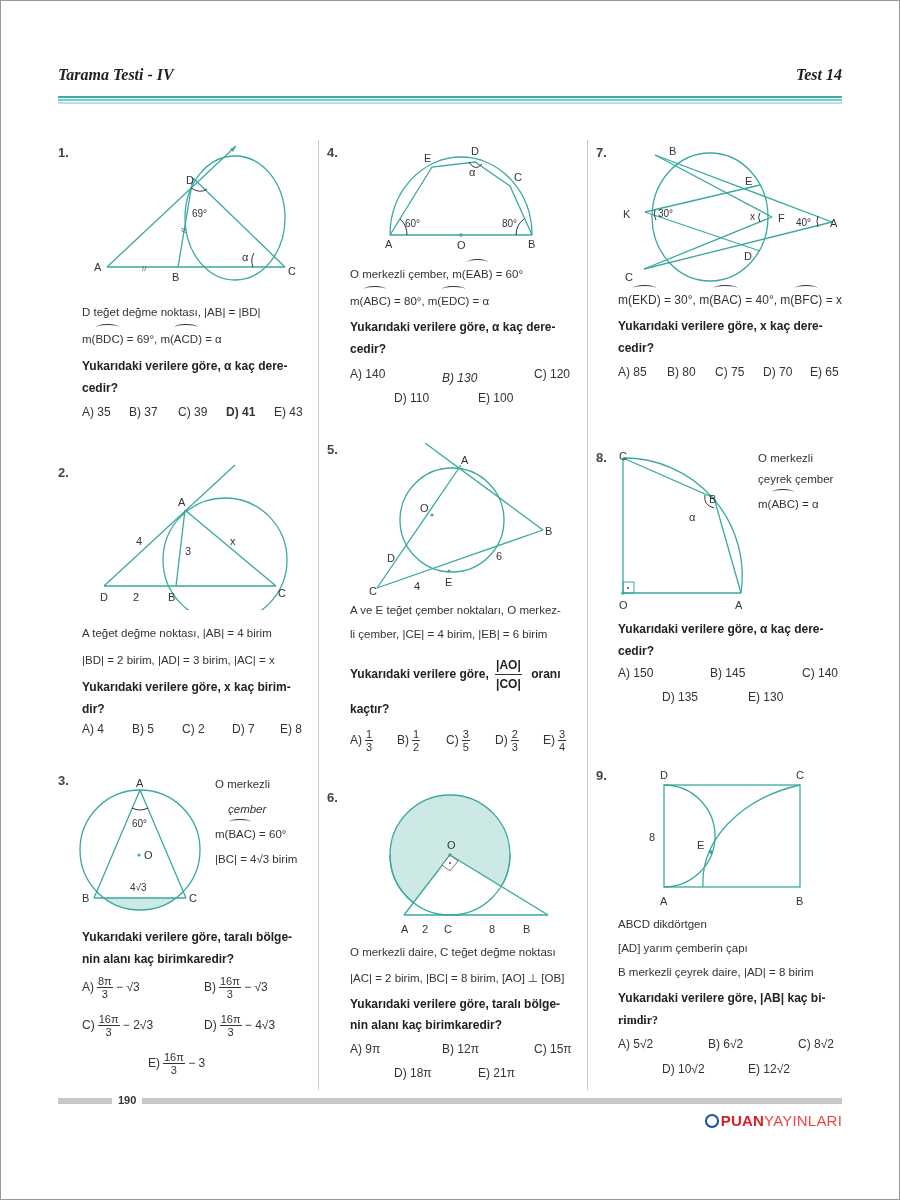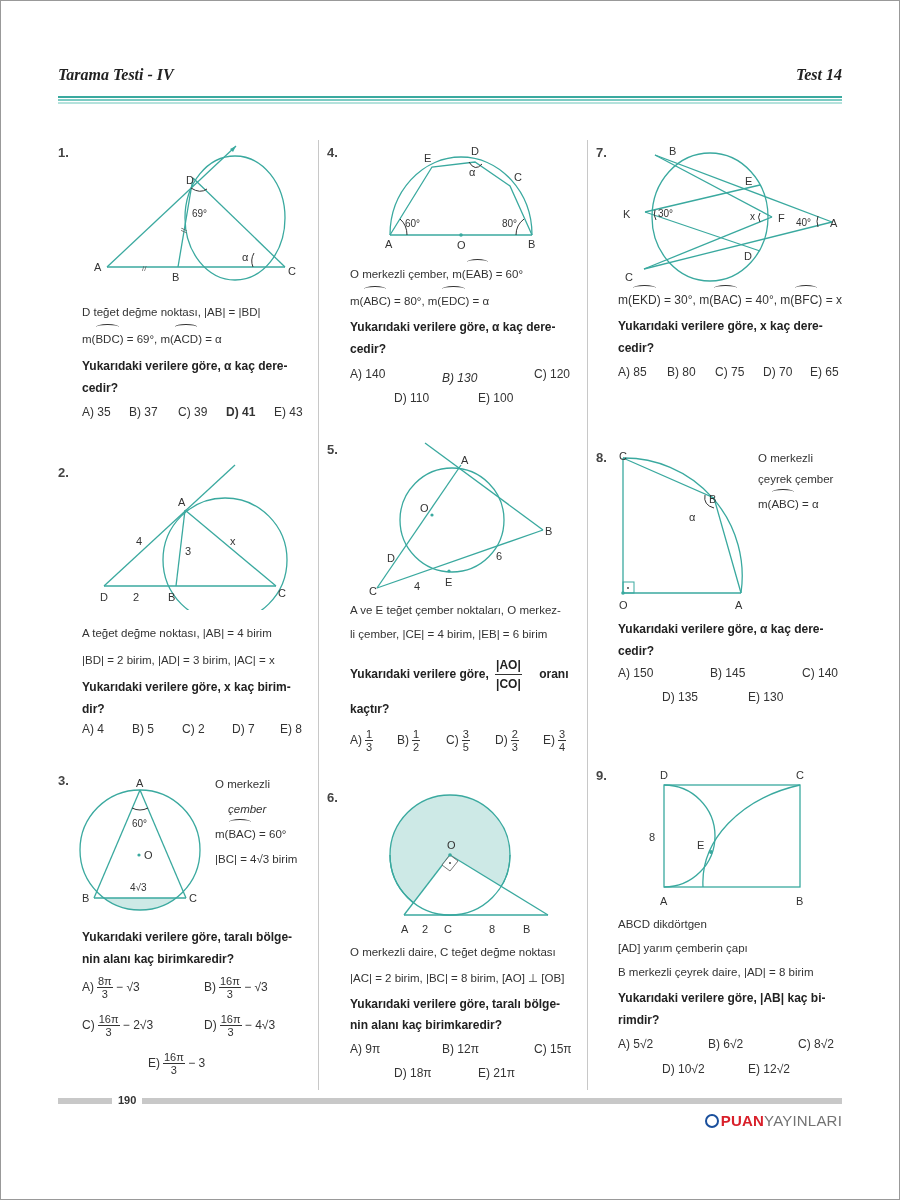--- a/index.html
+++ b/index.html
@@ -19,21 +19,21 @@
   .choice { position: absolute; white-space: nowrap; }
   .frac { display: inline-block; vertical-align: middle; text-align: center; font-size: 11px; line-height: 12px; margin-left: 3px; }
   .frac .num { display: block; border-bottom: 1px solid #333; padding: 0 1px; }
   .frac .den { display: block; }
   .arc { position: relative; display: inline-block; }
   .arc::before { content: ""; position: absolute; left: 1px; right: 1px; top: -3px; height: 5px; border-top: 1px solid #333; border-radius: 50% 50% 0 0; }
   .footer-rule { position: absolute; top: 1097px; left: 58px; width: 784px; height: 8px; }
   .page-num { position: absolute; left: 112px; top: 1094px; font-size: 11px; font-weight: bold; color: #333; background: #fff; padding: 0 6px; }
   .brand { position: absolute; right: 58px; top: 1112px; font-size: 15px; font-weight: bold; letter-spacing: 0.2px; }
   .brand .p1 { color: #d9202a; }
-  .brand .p2 { color: #737373; font-weight: normal; }
+  .brand .p2 { color: #ef4444; font-weight: normal; }
   .brand-icon { display: inline-block; width: 14px; height: 14px; border: 2px solid #1a4f9c; border-radius: 50%; vertical-align: -2px; margin-right: 2px; }
   svg text { font-family: "Liberation Sans", sans-serif; }
 </style>
 </head>
 <body>
 
 <div class="page-border"></div>
 
 <div class="header-title">Tarama Testi - IV</div>
 <div class="header-test">Test 14</div>
@@ -223,21 +223,21 @@
     <text x="80" y="146" font-size="11" fill="#333">E</text>
     <text x="55" y="72" font-size="11" fill="#333">O</text>
     <text x="49" y="150" font-size="11" fill="#333">4</text>
     <text x="131" y="120" font-size="11" fill="#333">6</text>
   </svg>
   <div class="txt" style="left:350px;top:598px;">A ve E teğet çember noktaları, O merkez-</div>
   <div class="txt" style="left:350px;top:622px;">li çember, |CE| = 4 birim, |EB| = 6 birim</div>
   <div class="txt bold" style="left:350px;top:652px;line-height:44px;">
     <span>Yukarıdaki  verilere  göre,</span>
     <span class="frac" style="font-size:12px;line-height:18px;"><span class="num">|AO|</span><span class="den">|CO|</span></span>
-    <span style="margin-left:14px;">oranı</span>
+    <span style="margin-left:6px;">oranı</span>
   </div>
   <div class="txt bold" style="left:350px;top:698px;">kaçtır?</div>
   <div class="choices" style="left:350px;top:728px;">
     <div class="choice" style="left:0;"><span>A)</span><span class="frac"><span class="num">1</span><span class="den">3</span></span></div>
     <div class="choice" style="left:47px;"><span>B)</span><span class="frac"><span class="num">1</span><span class="den">2</span></span></div>
     <div class="choice" style="left:96px;"><span>C)</span><span class="frac"><span class="num">3</span><span class="den">5</span></span></div>
     <div class="choice" style="left:145px;"><span>D)</span><span class="frac"><span class="num">2</span><span class="den">3</span></span></div>
     <div class="choice" style="left:193px;"><span>E)</span><span class="frac"><span class="num">3</span><span class="den">4</span></span></div>
   </div>
 </div>
@@ -364,21 +364,21 @@
     <text x="151" y="14" font-size="11" fill="#333">C</text>
     <text x="15" y="140" font-size="11" fill="#333">A</text>
     <text x="151" y="140" font-size="11" fill="#333">B</text>
     <text x="4" y="76" font-size="11" fill="#333">8</text>
     <text x="52" y="84" font-size="11" fill="#333">E</text>
   </svg>
   <div class="txt" style="left:618px;top:912px;">ABCD dikdörtgen</div>
   <div class="txt" style="left:618px;top:936px;">[AD] yarım çemberin çapı</div>
   <div class="txt" style="left:618px;top:960px;">B merkezli çeyrek daire, |AD| = 8 birim</div>
   <div class="txt bold" style="left:618px;top:987px;">Yukarıdaki verilere göre, |AB| kaç bi-</div>
-  <div class="txt bold" style="left:618px;top:1009px;">rimdir?</div>
+  <div class="txt bold" style="left:618px;top:1009px;font-family:Liberation Serif, serif;">rimdir?</div>
   <div class="choices" style="left:618px;top:1037px;">
     <div class="choice" style="left:0;top:0;">A) 5√2</div>
     <div class="choice" style="left:90px;top:0;">B) 6√2</div>
     <div class="choice" style="left:180px;top:0;">C) 8√2</div>
     <div class="choice" style="left:44px;top:25px;">D) 10√2</div>
     <div class="choice" style="left:130px;top:25px;">E) 12√2</div>
   </div>
 </div>
 
 <svg class="footer-rule" viewBox="0 0 784 8" preserveAspectRatio="none">

